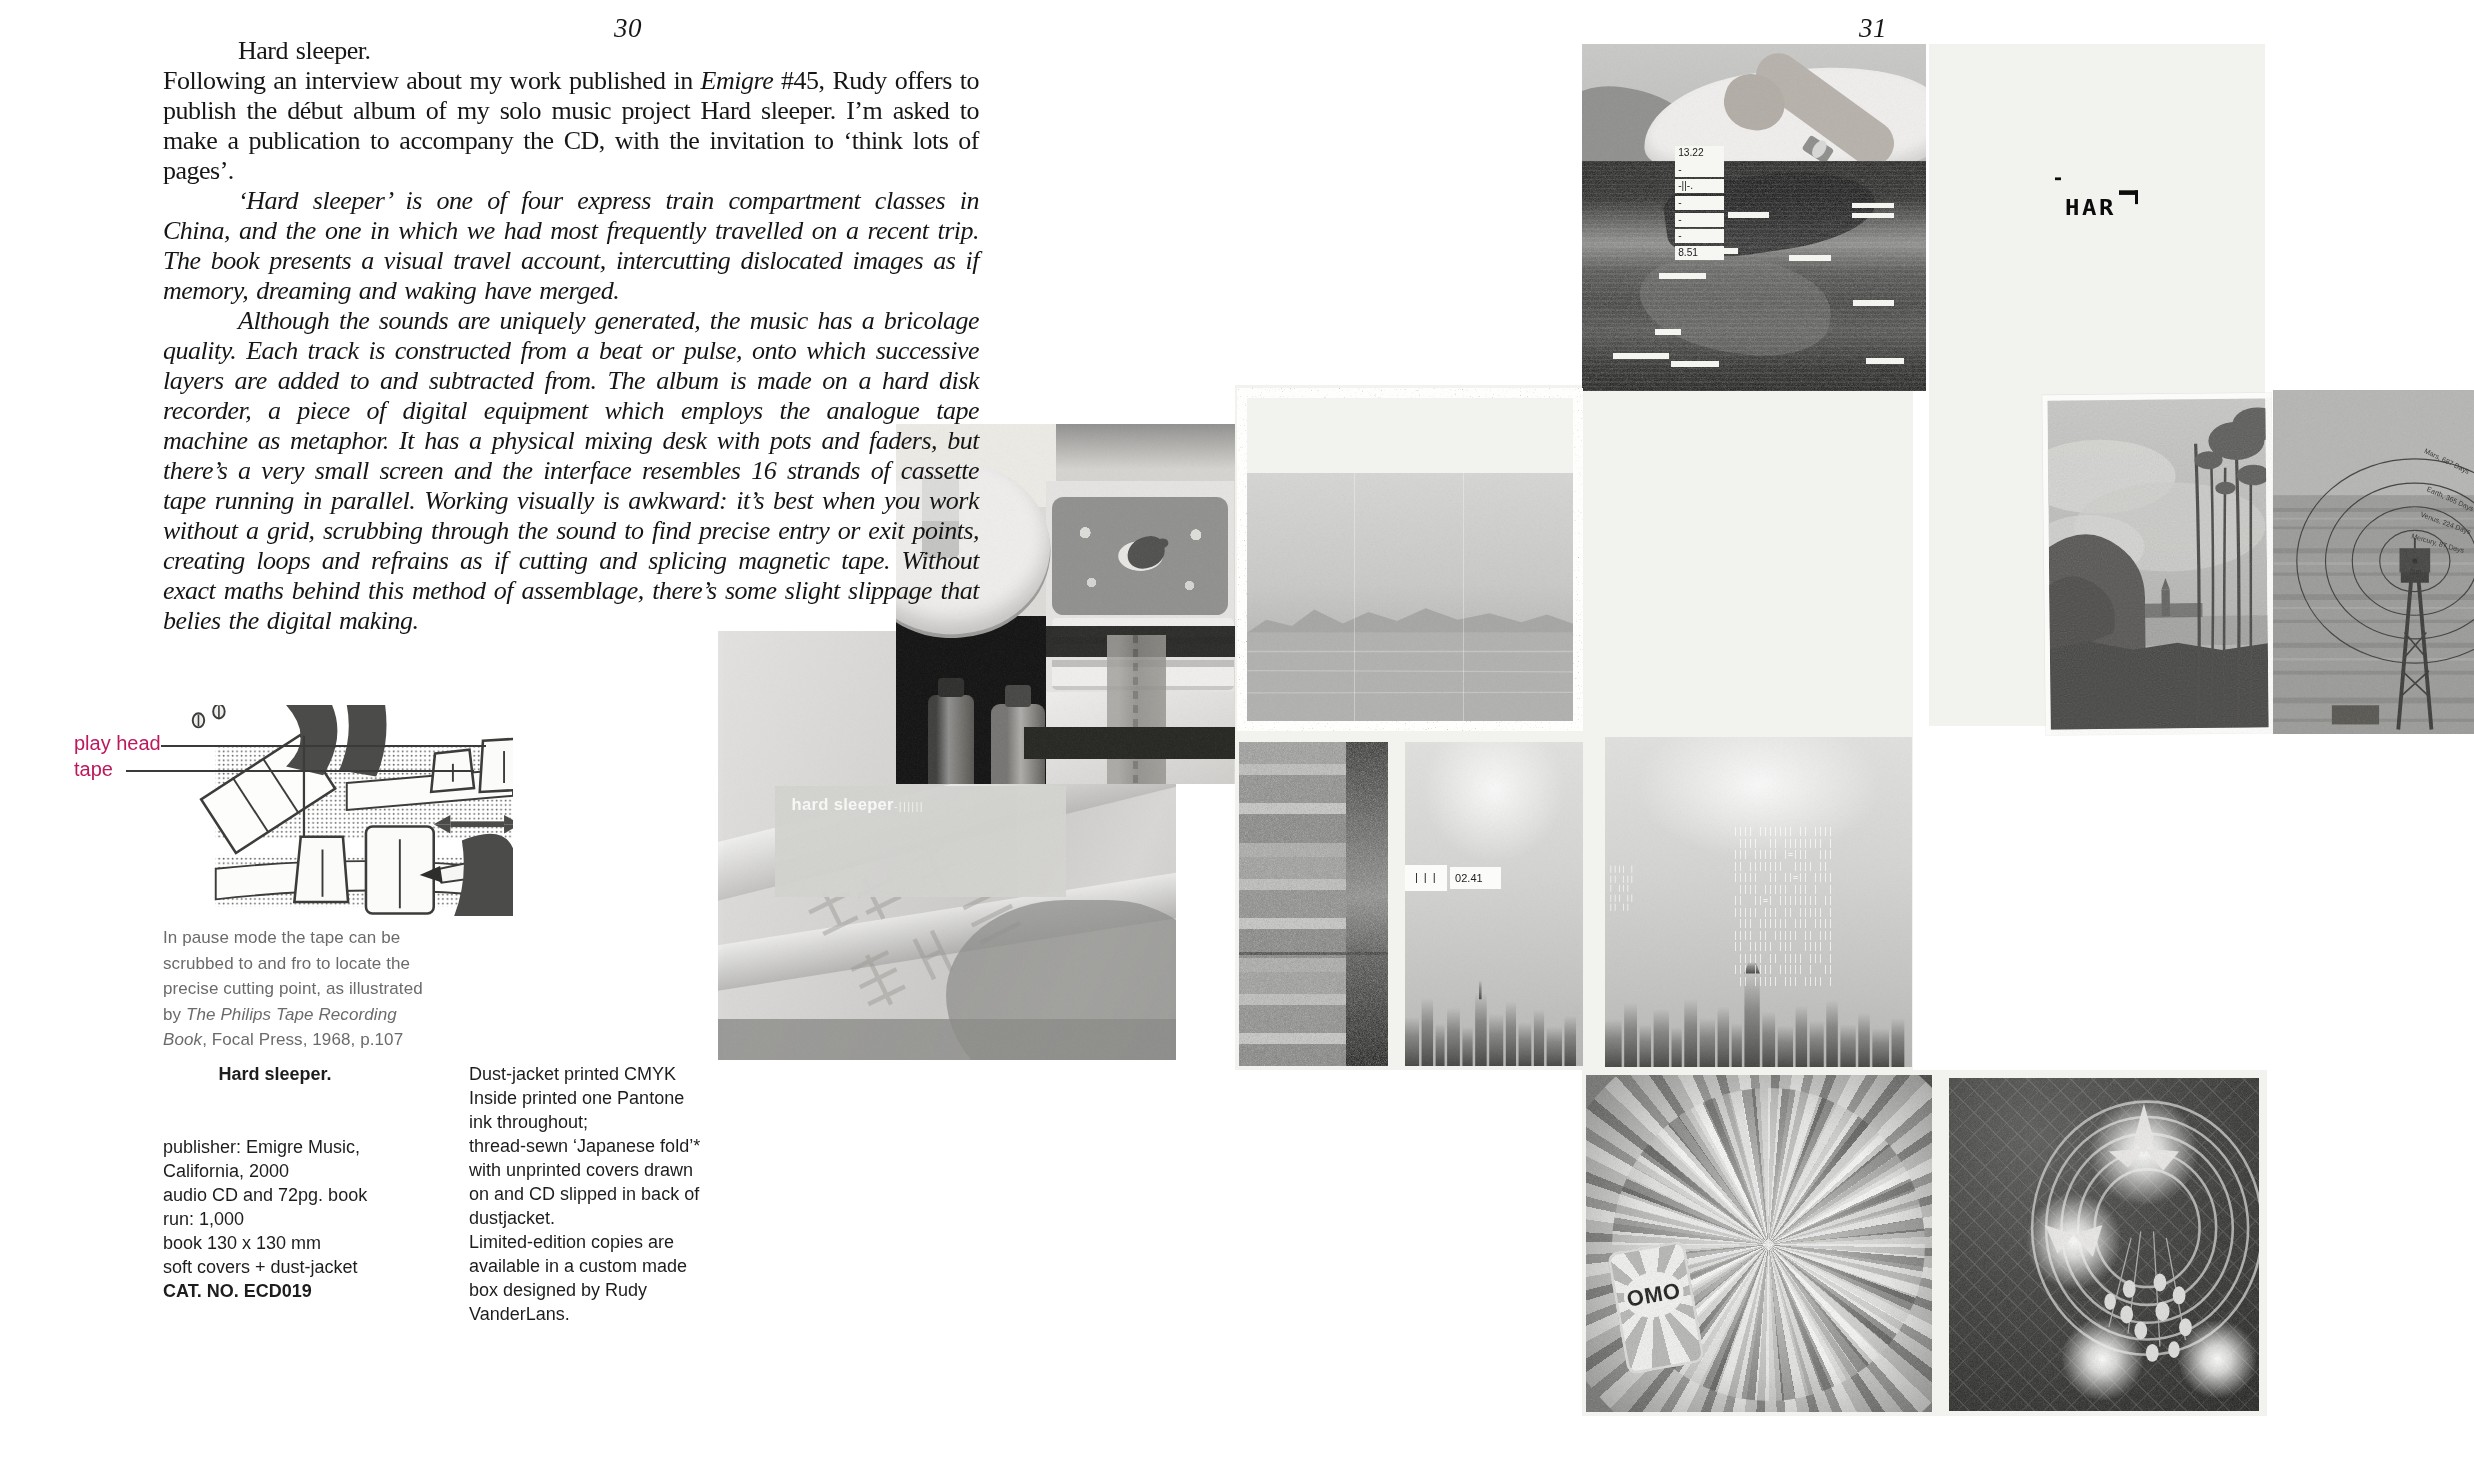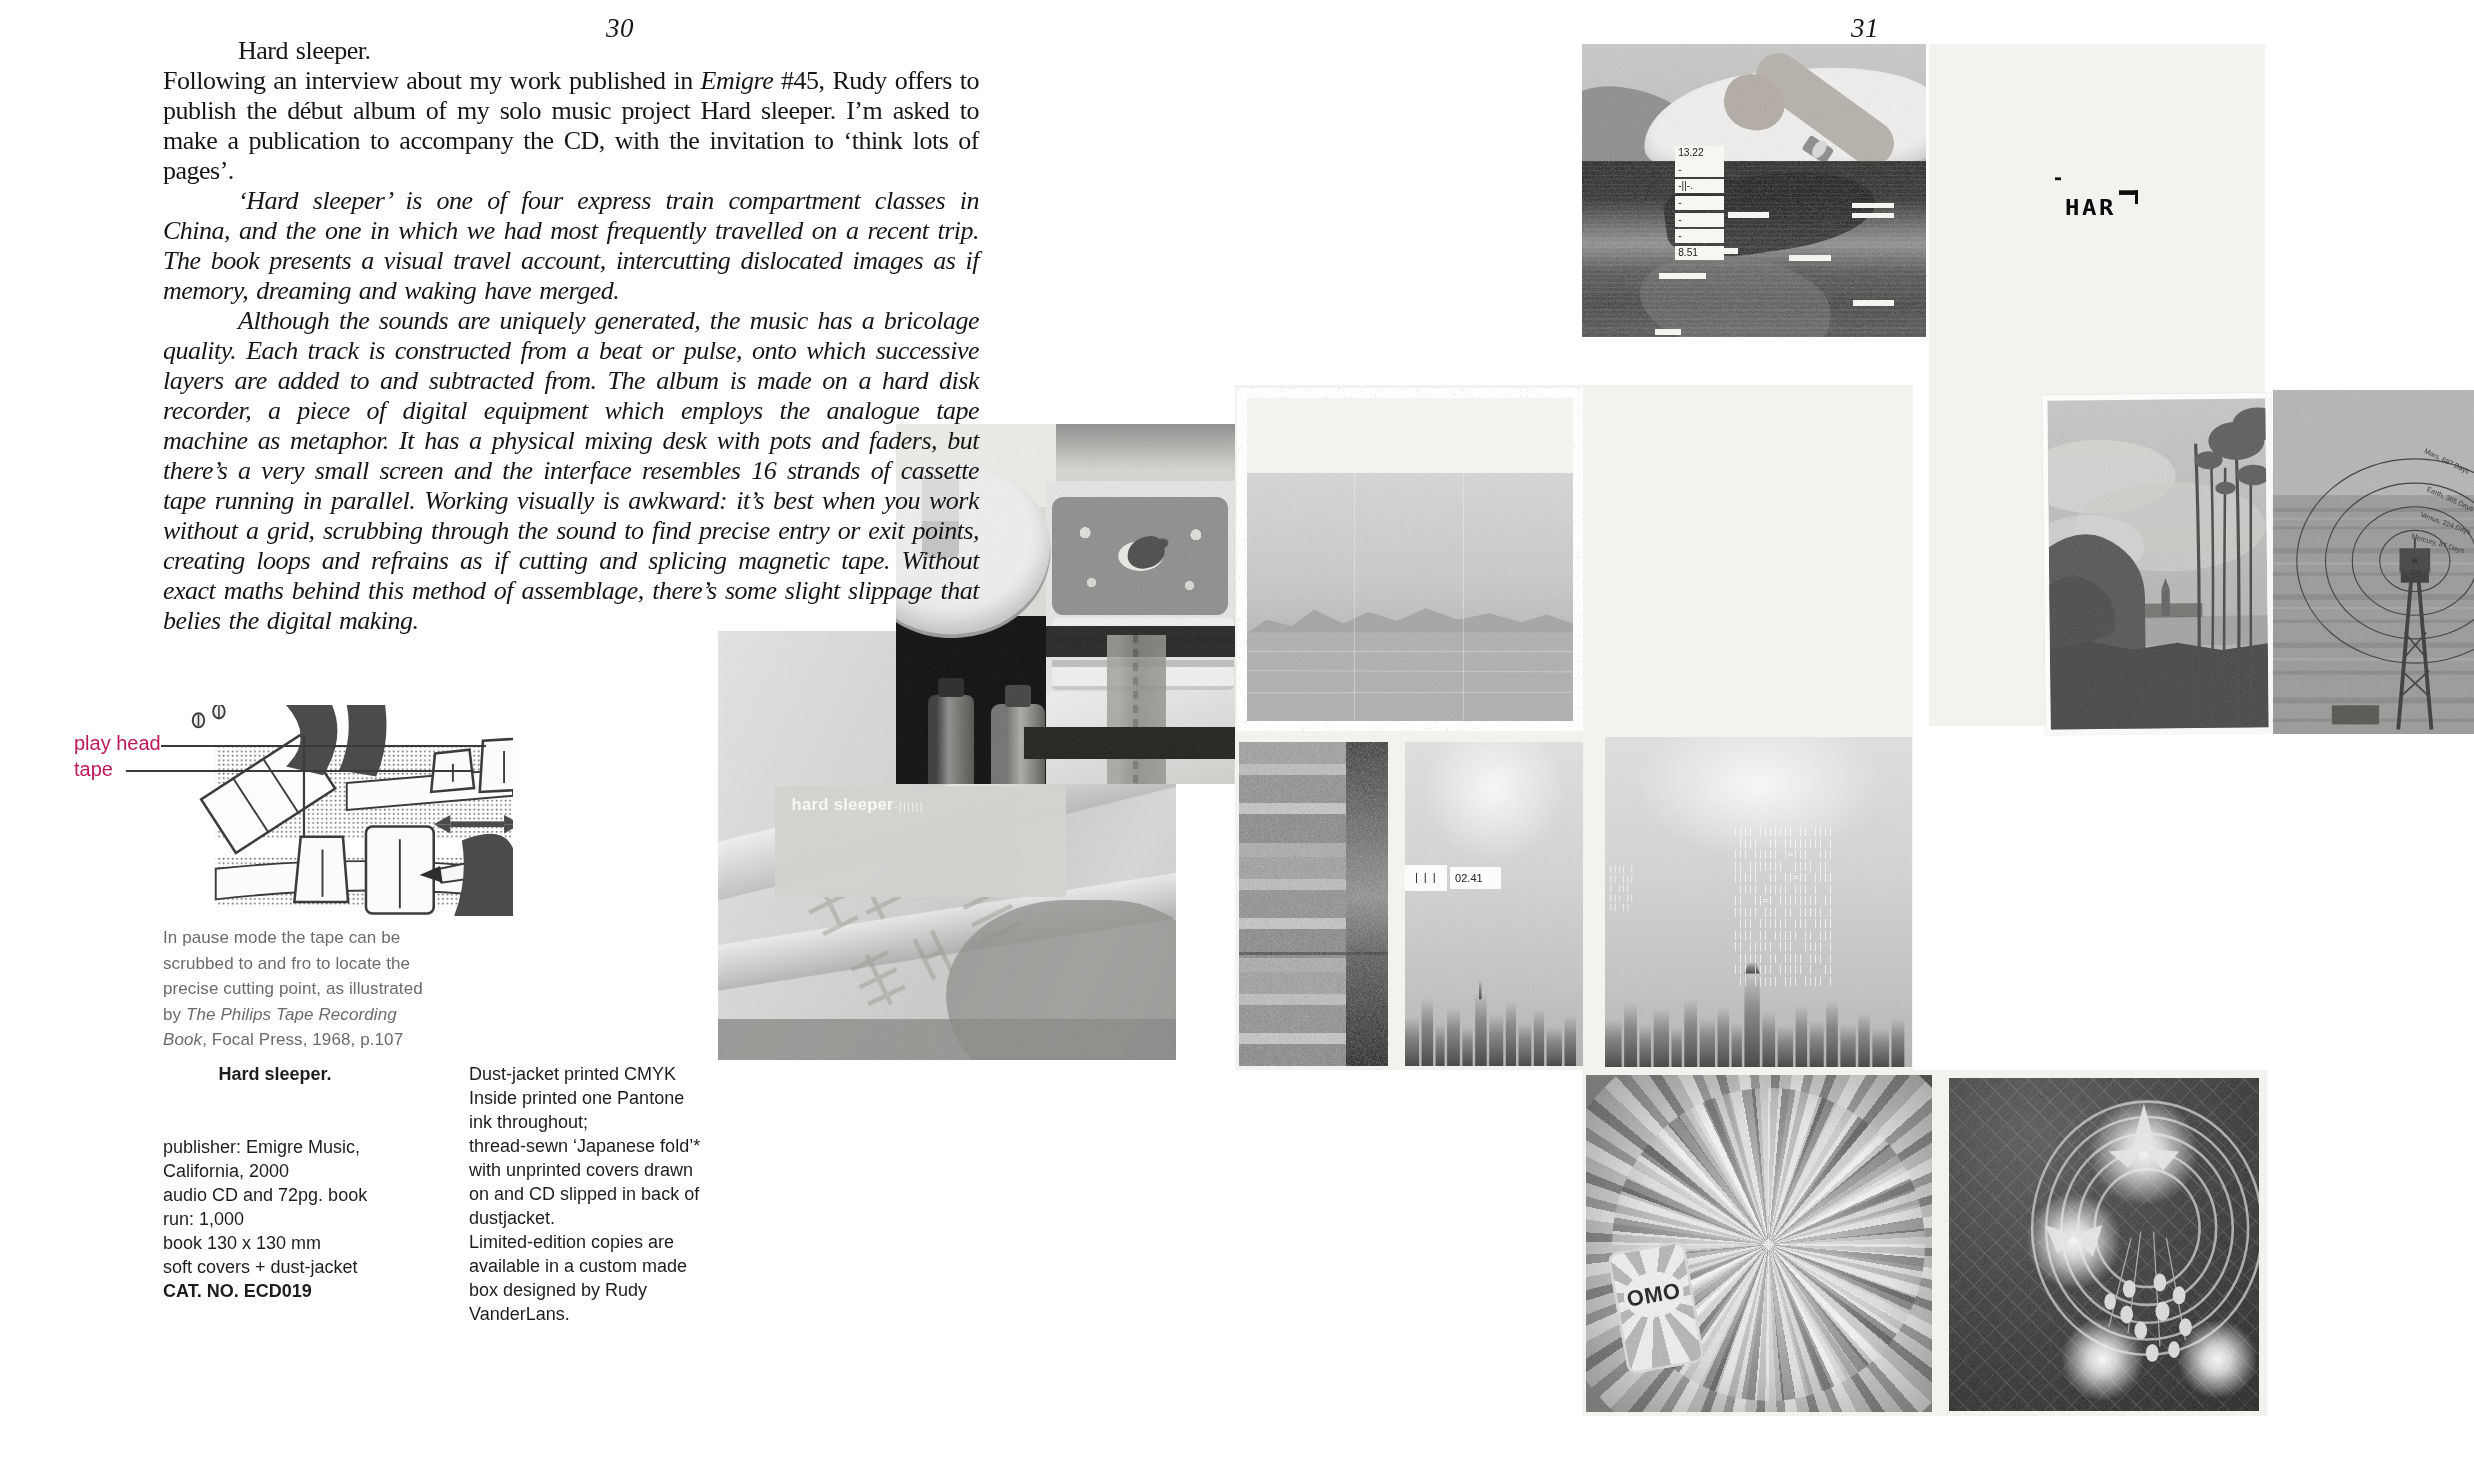--- a/index.html
+++ b/index.html
@@ -1,21 +1,21 @@
 <!DOCTYPE html>
 <html style="font-size:10.2px"><head>
 <meta charset="utf-8">
 <style>
   html,body{margin:0;padding:0;background:#ffffff;}
   .spread{position:relative;width:2475px;height:1479px;background:var(--paper,#fff);overflow:hidden;
           font-family:"Liberation Serif",serif;color:var(--ink,#161616);}
   .abs{position:absolute;}
 
   
-  .pagenum{font-style:italic;font-size:27px;letter-spacing:0.6px;}
+  .pagenum{font-style:italic;font-size:27px;letter-spacing:0.6px;margin-left:8px;}
   .bodycol{left:163px;top:36px;width:816px;z-index:6;font-size:26px;line-height:30px;
            letter-spacing:-0.5px;word-spacing:1.9px;text-align:justify;}
   .bodycol p{margin:0;}
   .bodycol .ind{text-indent:75px;font-style:italic;}
   .headline{text-indent:75px;}
   .cap{left:163px;top:925px;width:281px;z-index:6;font-family:"Liberation Sans",sans-serif;
        font-size:17px;line-height:25.6px;color:var(--caption,#6b6b6b);letter-spacing:0.1px;}
   .colo{font-family:"Liberation Sans",sans-serif;font-size:18px;line-height:24px;color:#1d1d1d;z-index:6;}
   .colo .ttl{font-weight:bold;text-align:center;margin-bottom:49px;}
   .prelines{white-space:pre-line;}
@@ -23,21 +23,21 @@
   .footnote{left:676px;top:1058px;width:332px;font-size:23px;line-height:29px;z-index:6;}
   .dlabel{font-family:"Liberation Sans",sans-serif;font-size:20px;color:#be185d;z-index:7;}
   .leader{height:1.9px;background:#3a3a3a;z-index:7;}
 
   
   .ph{overflow:hidden;}
   .nz{position:absolute;inset:0;width:100%;height:100%;pointer-events:none;}
   .cream{background:var(--cream,#f2f2ee);}
 
   
-  .topblock{left:1582px;top:44px;width:344px;height:293px;z-index:3;}
+  .topblock{left:1582px;top:44px;width:344px;height:347px;z-index:3;}
   .sleep{position:absolute;left:0;top:0;width:344px;height:117px;background:linear-gradient(180deg,#c9c9c7 0%,#c2c2c0 55%,#bdbdbb 100%);overflow:hidden;}
   .sleep .duvet{position:absolute;left:61px;top:25.6px;width:300px;height:109px;background:#f0efed;
       border-radius:48% 52% 30% 60%/70% 55% 35% 45%;transform:rotate(-5deg);box-shadow:inset 0 -9px 14px rgba(0,0,0,.12);}
   .sleep .blanket{position:absolute;left:-25.6px;top:45px;width:147px;height:96px;background:#8f8f8d;
       border-radius:40% 55% 45% 40%;transform:rotate(9deg);}
   .sleep .arm{position:absolute;left:163px;top:43px;width:160px;height:45px;background:#b7b1ab;
       border-radius:25.6px;transform:rotate(36deg);}
   .sleep .hand{position:absolute;left:142px;top:31px;width:61px;height:55px;background:#b2aca5;
       border-radius:46% 54% 50% 50%;transform:rotate(15deg);}
   .sleep .watch{position:absolute;left:222px;top:97px;width:28px;height:16.6px;background:#8d8d8b;

